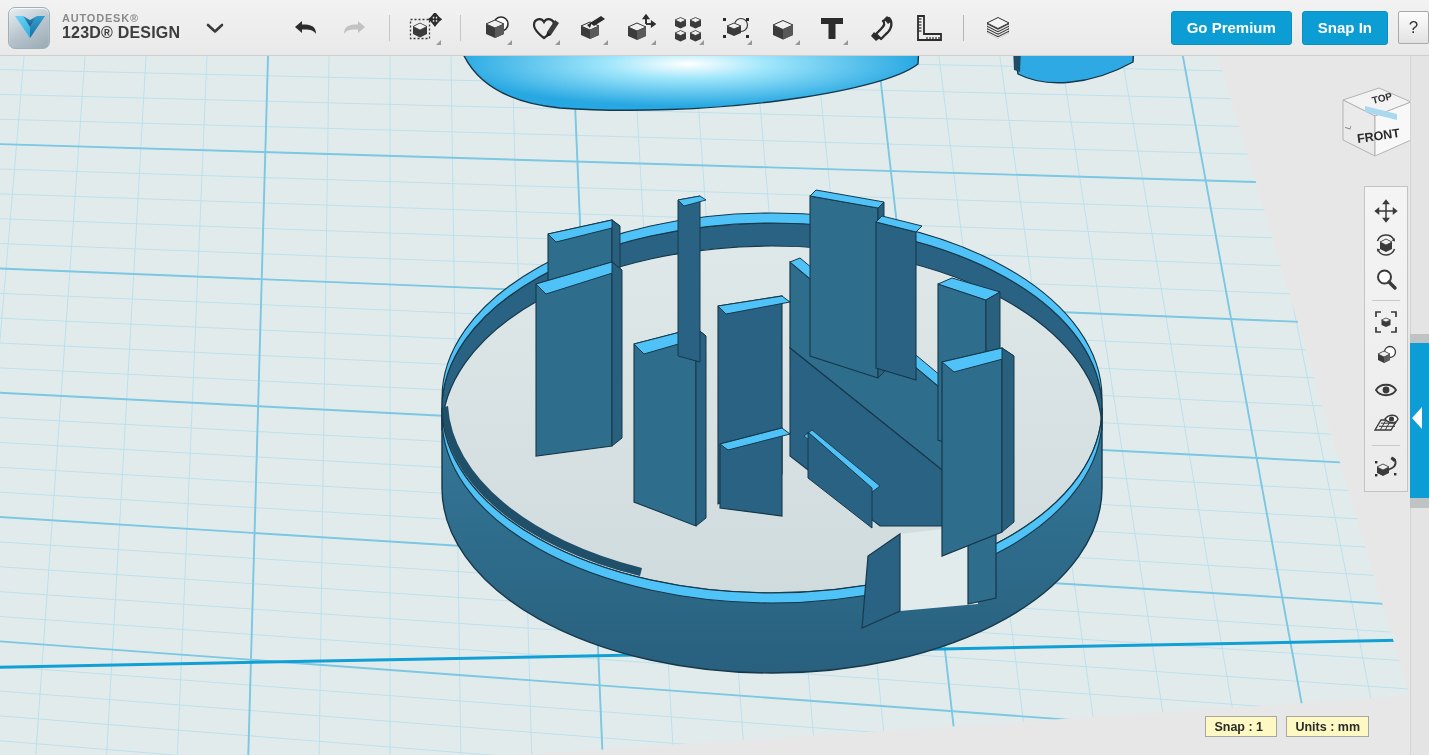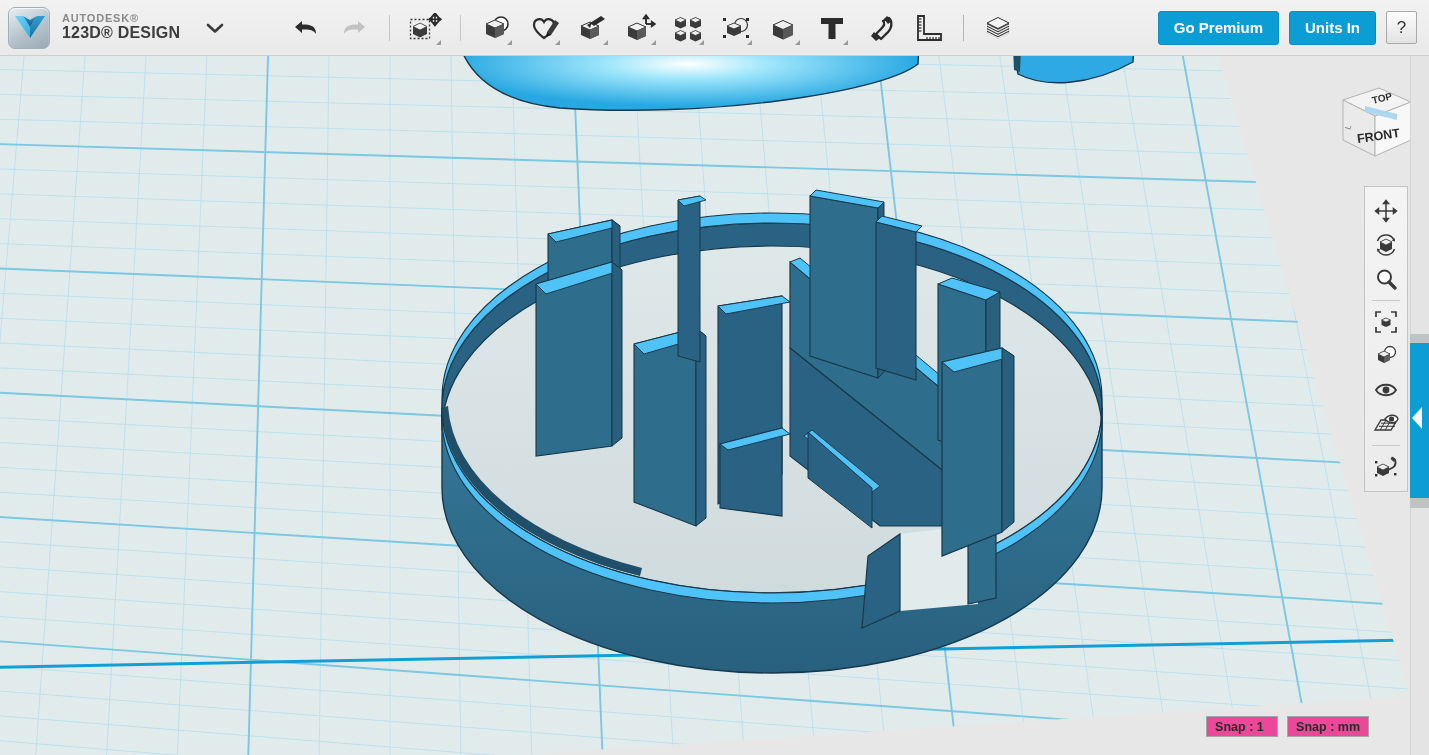--- a/index.html
+++ b/index.html
@@ -46,21 +46,21 @@
   }
   .tbtn.sel{ }
   .tbtn svg{ display:block; }
   .flyout{
     position:absolute; right:2px; bottom:1px;
     width:0;height:0; border-left:5px solid transparent; border-bottom:5px solid #9a9a9a;
   }
   .sep{ width:1px; height:26px; background:#c6c6c6; margin:0 11px; }
   .sep.dark{ background:#b5b5b5; }
 
-  .right-actions{ margin-left:auto; display:flex; align-items:center; padding-right:12px; }
+  .right-actions{ margin-left:auto; display:flex; align-items:center; padding-right:0; }
   .pill{
     height:34px; padding:0 15px; border-radius:3px;
     background:#0c9dd4; color:#fff; font-weight:bold; font-size:15px;
     display:flex; align-items:center; justify-content:center;
     margin-left:10px; cursor:pointer; border:1px solid #0b8fc2;
   }
   .helpbtn{
     width:31px; height:33px; margin-left:10px; border:1px solid #a9a9a9;
     border-radius:2px; background:linear-gradient(#fdfdfd,#e2e2e2);
     display:flex;align-items:center;justify-content:center;
@@ -104,21 +104,21 @@
     position:absolute; left:2px; top:64px;
     width:0;height:0;border-top:11px solid transparent;border-bottom:11px solid transparent;
     border-right:10px solid #ffffff;
   }
   .scrollcap{ position:absolute;right:0;width:19px;height:10px;background:#bfc3c4; }
 
   
   .status{ position:absolute; right:60px; bottom:18px; display:flex; }
   .sfield{
     height:21px; min-width:72px; padding:0 8px; margin-left:9px;
-    border:1px solid #a6a6a6; background:#ec4899;
+    border:1px solid #a6a6a6; background:#fef9c3;
     font-size:12.5px; font-weight:bold; color:#2b2b2b;
     display:flex; align-items:center; cursor:pointer;
   }
 </style>
 </head>
 <body>
 
 <div id="app">
 
   <div class="header">
@@ -327,21 +327,21 @@
             <path d="M16 22.5 L26.8 17"></path>
               <path d="M16 25 L26.8 19.5"></path>
           </g>
         </svg>
       </div>
 
     </div>
 
     <div class="right-actions">
       <div class="pill">Go Premium</div>
-      <div class="pill">Units In</div>
+      <div class="pill">Snap In</div>
       <div class="helpbtn">?</div>
     </div>
   </div>
 
   <div class="canvas">
 
     <svg class="scene" width="1429" height="699" viewBox="0 0 1429 699">
       <defs>
         <clipPath id="gridclip">
           <polygon points="-400,-60 1200,-60 1410,640 -400,760"></polygon>
@@ -635,17 +635,17 @@
     <div class="scrolltrack">
       <div class="scrollcap" style="top:278px"></div>
       <div class="scrolltab">
         <div class="arw"></div>
       </div>
       <div class="scrollcap" style="top:442px"></div>
     </div>
 
     <div class="status">
       <div class="sfield">Snap : 1</div>
-      <div class="sfield">Snap : mm</div>
+      <div class="sfield">Units : mm</div>
     </div>
 
   </div>
 </div>
 
 </body></html>

